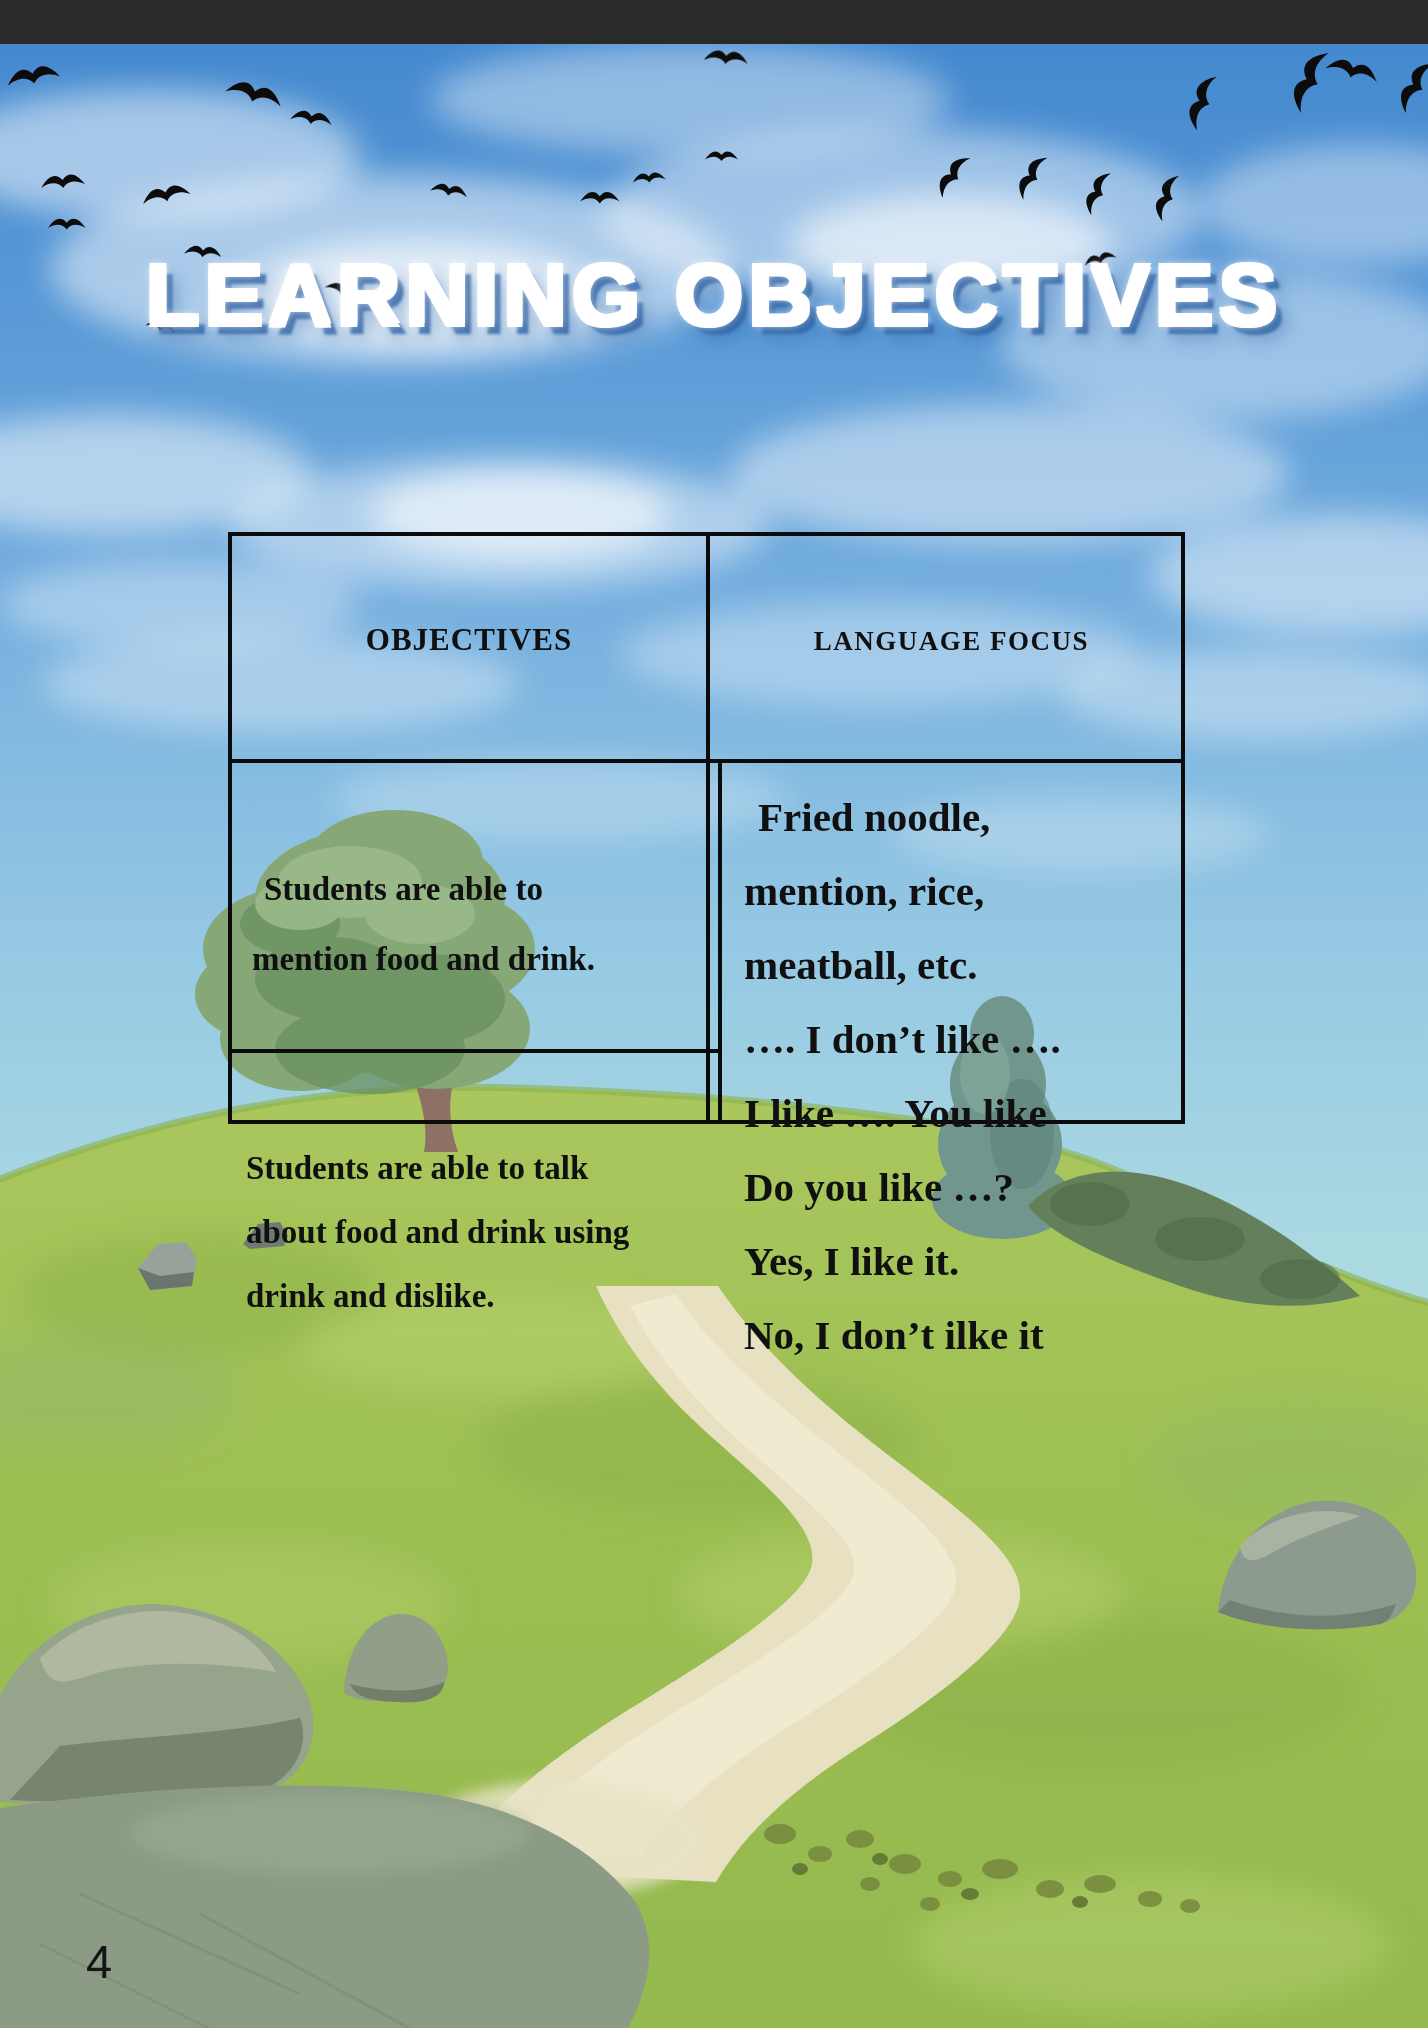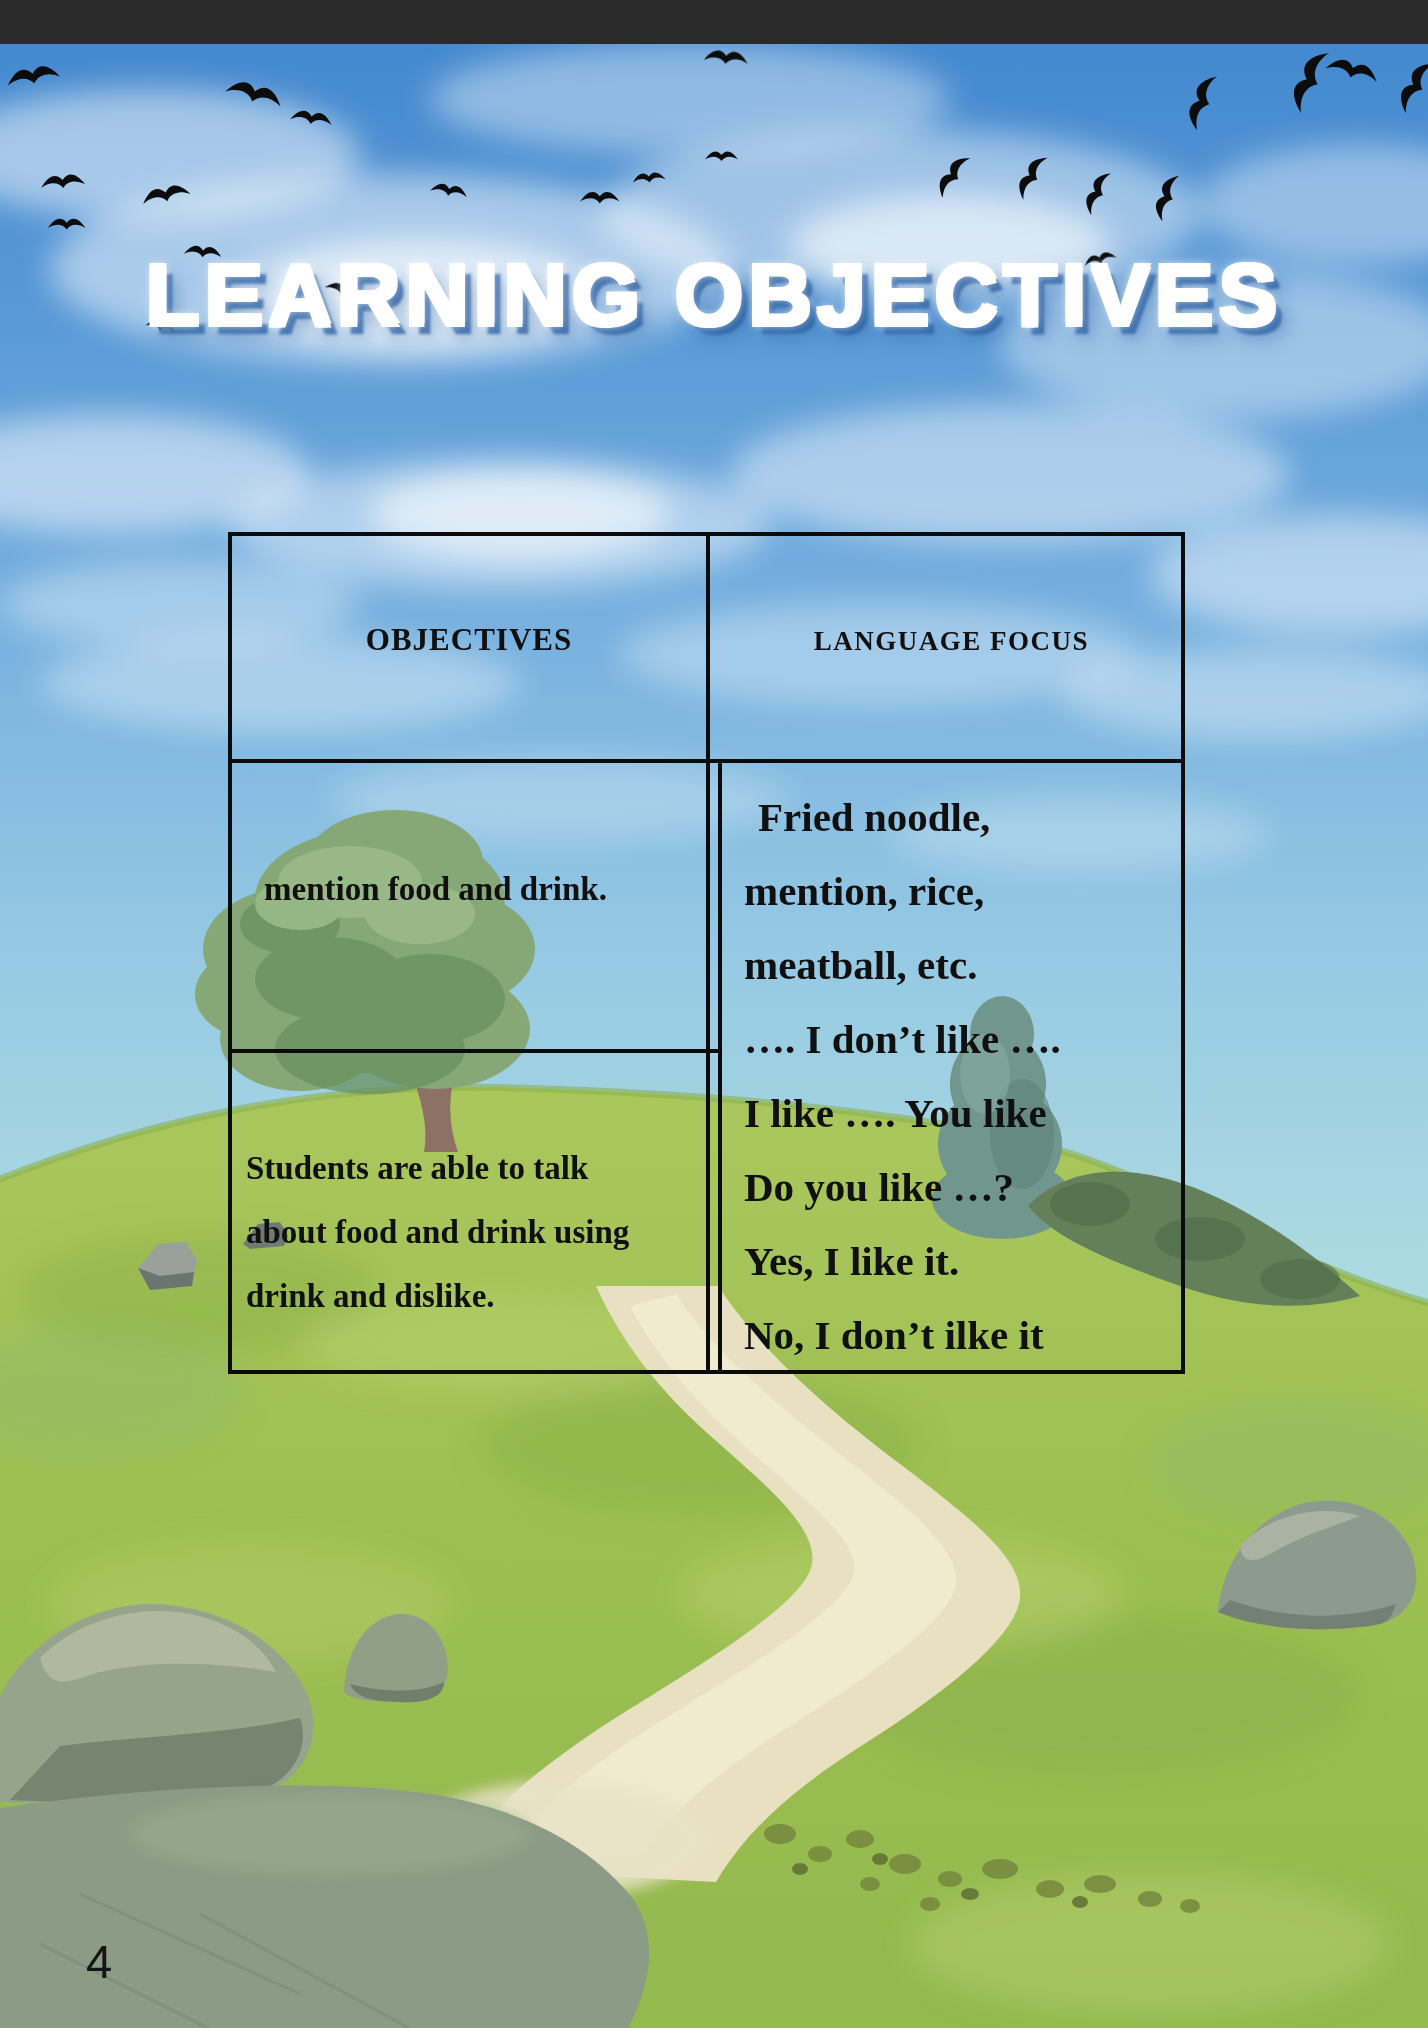--- a/index.html
+++ b/index.html
@@ -10,21 +10,21 @@
   .title{position:absolute;left:0;top:200px;width:100%;text-align:center;
          font-family:"Liberation Sans",sans-serif;font-weight:700;font-size:88px;
          letter-spacing:5px;color:#ffffff;white-space:nowrap;
          text-shadow:2px 2px 0 #fff,-2px 2px 0 #fff,2px -2px 0 #fff,-2px -2px 0 #fff,
                      0 0 9px rgba(255,255,255,.95),
                      8px 9px 3px rgba(47,99,164,.8),11px 13px 18px rgba(47,99,164,.5);}
   .subtitle{position:absolute;left:0;top:291px;width:100%;text-align:center;
             font-weight:700;font-size:48px;letter-spacing:2px;color:#0c1026;
             white-space:nowrap;text-shadow:0 5px 5px rgba(70,100,150,.6);}
 
-  .tbl{position:absolute;left:228px;top:488px;width:957px;height:842px;
+  .tbl{position:absolute;left:228px;top:488px;width:957px;height:592px;
        border:4px solid #0b0b0b;box-sizing:border-box;background:transparent;}
   .hdiv{position:absolute;background:#0b0b0b;height:4px;}
   .hdr-divider{top:223px;left:0;right:0;}
   .row-divider{top:513px;left:0;width:486px;}
   .vdiv{position:absolute;background:#0b0b0b;width:4px;}
   .vdiv1{left:474px;top:0;bottom:0;}
   .vdiv2{left:486px;top:223px;bottom:0;}
 
   .hdr{position:absolute;text-align:center;font-weight:700;color:#101010;}
   .hdr-obj{left:0;width:474px;top:86px;font-size:31px;letter-spacing:1px;
@@ -263,20 +263,21 @@
   <div class="tbl">
     <div class="hdiv hdr-divider"></div>
     <div class="hdiv row-divider"></div>
     <div class="vdiv vdiv1"></div>
     <div class="vdiv vdiv2"></div>
 
     <div class="hdr hdr-obj">OBJECTIVES</div>
     <div class="hdr hdr-lang">LANGUAGE FOCUS</div>
 
     <div class="cell cell-obj1">
+      <div class="line">Students are able to</div>
       <div class="line">mention food and drink.</div>
     </div>
 
     <div class="cell cell-obj2">
       <div class="line">Students are able to talk</div>
       <div class="line">about food and drink using</div>
       <div class="line">drink and dislike.</div>
     </div>
 
     <div class="cell cell-lang">

